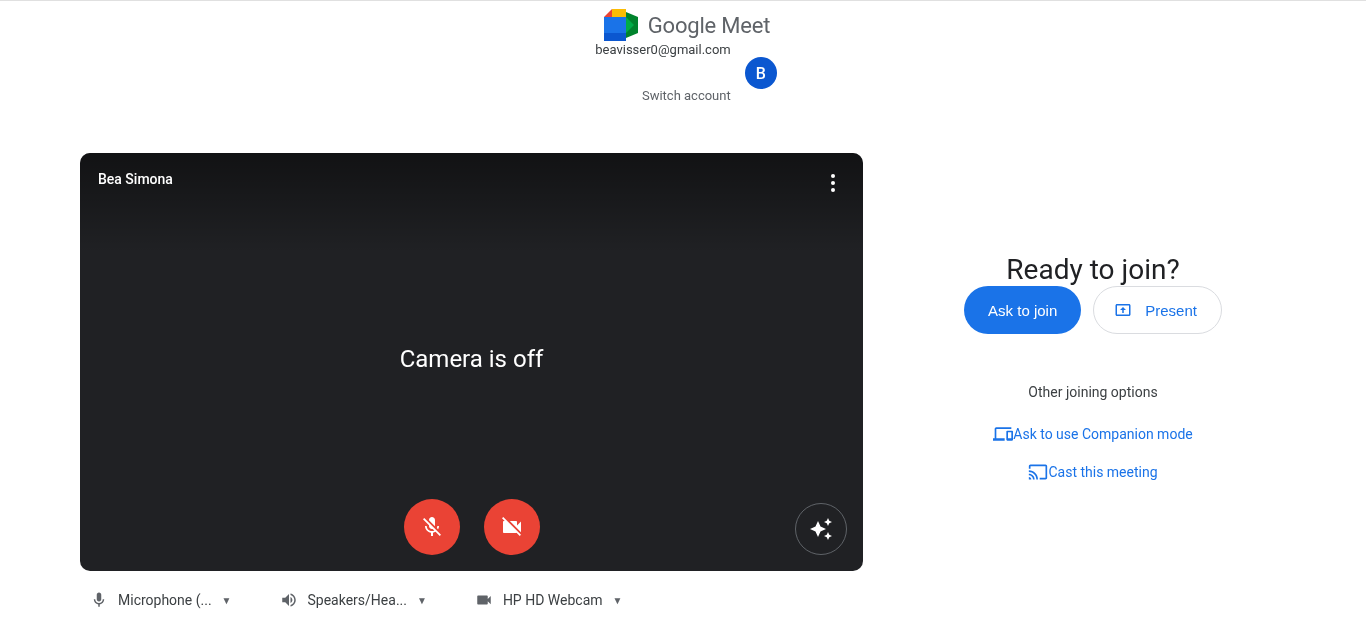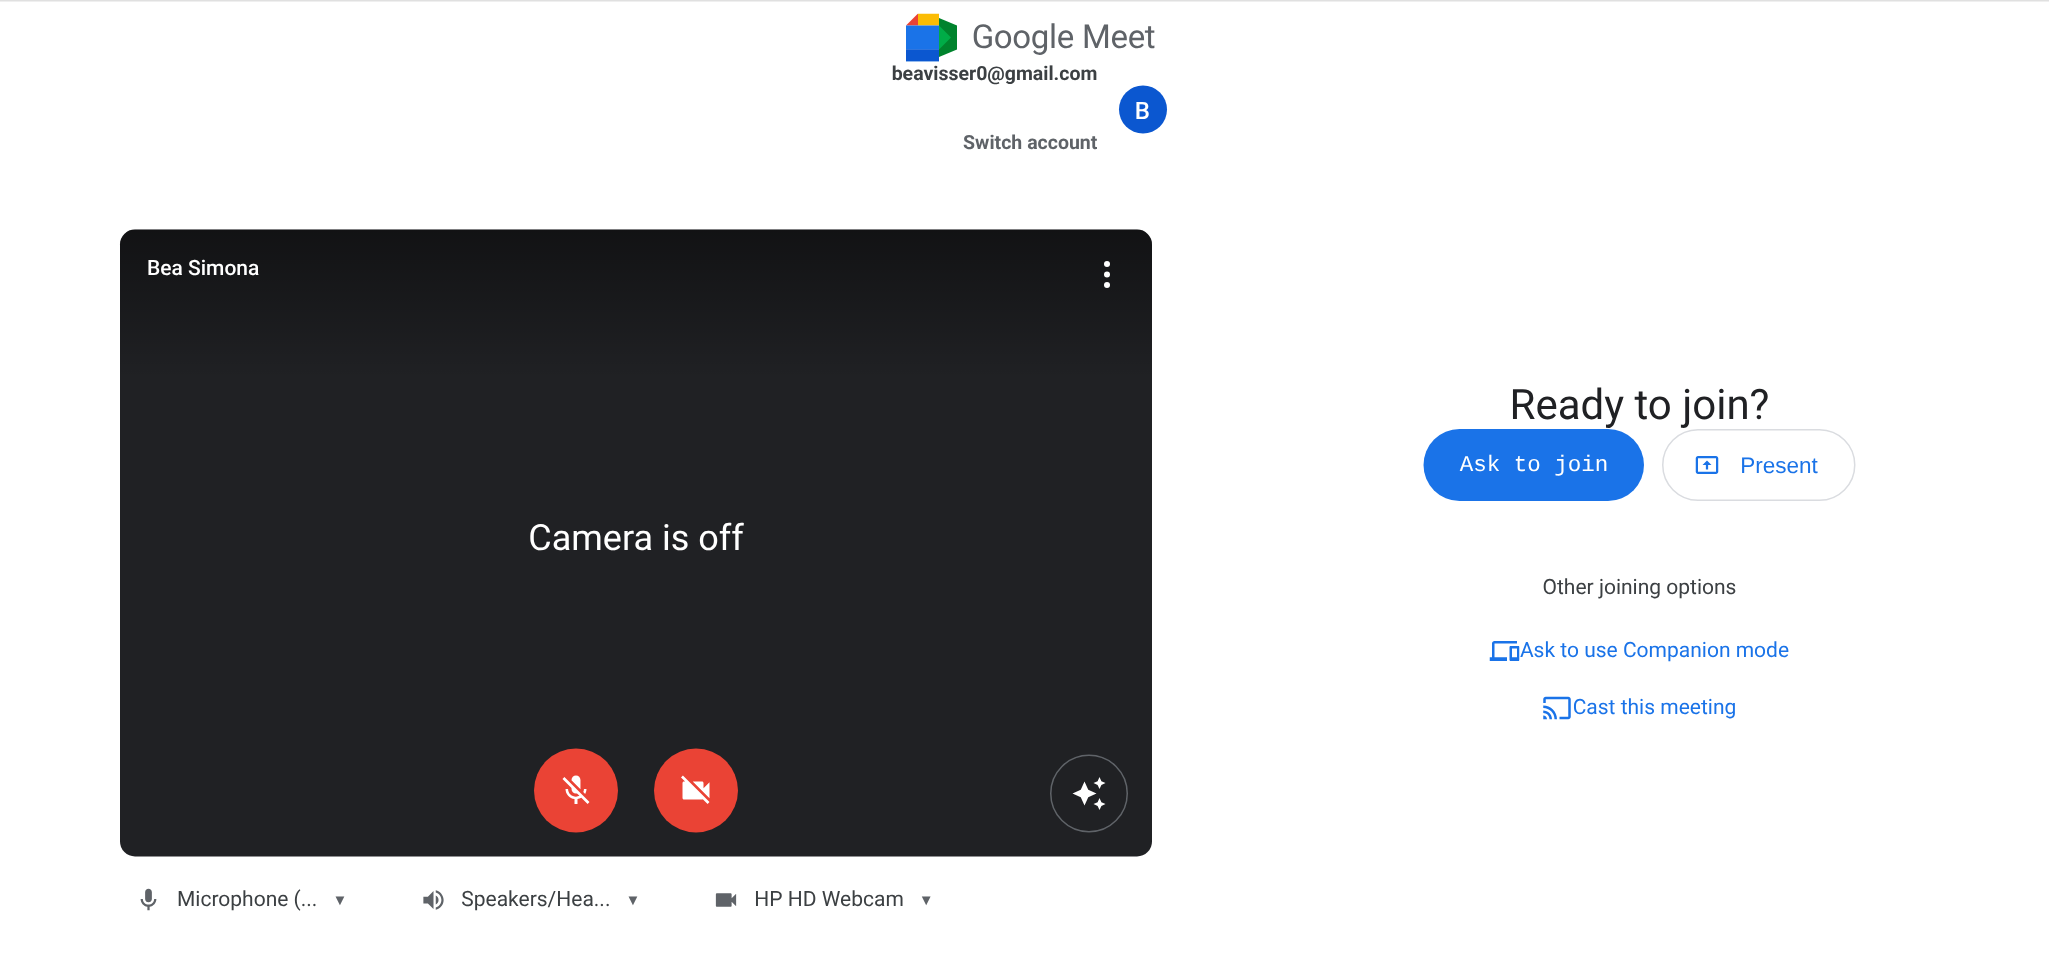--- a/index.html
+++ b/index.html
@@ -37,21 +37,20 @@
   .brand-text .thin { font-weight: 400; }
   .account-area {
     display: flex;
     align-items: center;
     gap: 14px;
   }
   .account-text {
     text-align: right;
     font-size: 13px;
     line-height: 18px;
-    font-weight: bold;
   }
   .account-text .email { color: #3c4043; }
   .account-text .switch { color: #5f6368; cursor: pointer; margin-top: 28px; }
   .avatar {
     width: 32px;
     height: 32px;
     border-radius: 50%;
     background: #0b57d0;
     color: #fff;
     display: flex;
@@ -62,21 +61,21 @@
     cursor: pointer;
   }
   .main {
     display: flex;
     padding: 40px 0 0 80px;
   }
   .left-col {
     width: 740px;
   }
   .preview {
-    width: 688px;
+    width: 783px;
     height: 418px;
     background: #202124;
     border-radius: 10px;
     position: relative;
     overflow: hidden;
   }
   .preview-inner-gradient {
     position: absolute;
     top: 0; left: 0; right: 0;
     height: 100px;
@@ -188,21 +187,20 @@
   .ask-btn {
     background: #1a73e8;
     color: #fff;
     border: none;
     border-radius: 24px;
     padding: 0 24px;
     height: 48px;
     font-size: 15px;
     font-weight: 500;
     cursor: pointer;
-    font-family: Liberation Mono, monospace;
   }
   .present-btn {
     background: #fff;
     color: #1a73e8;
     border: 1px solid #dadce0;
     border-radius: 24px;
     padding: 0 24px 0 20px;
     height: 48px;
     font-size: 15px;
     font-weight: 500;

